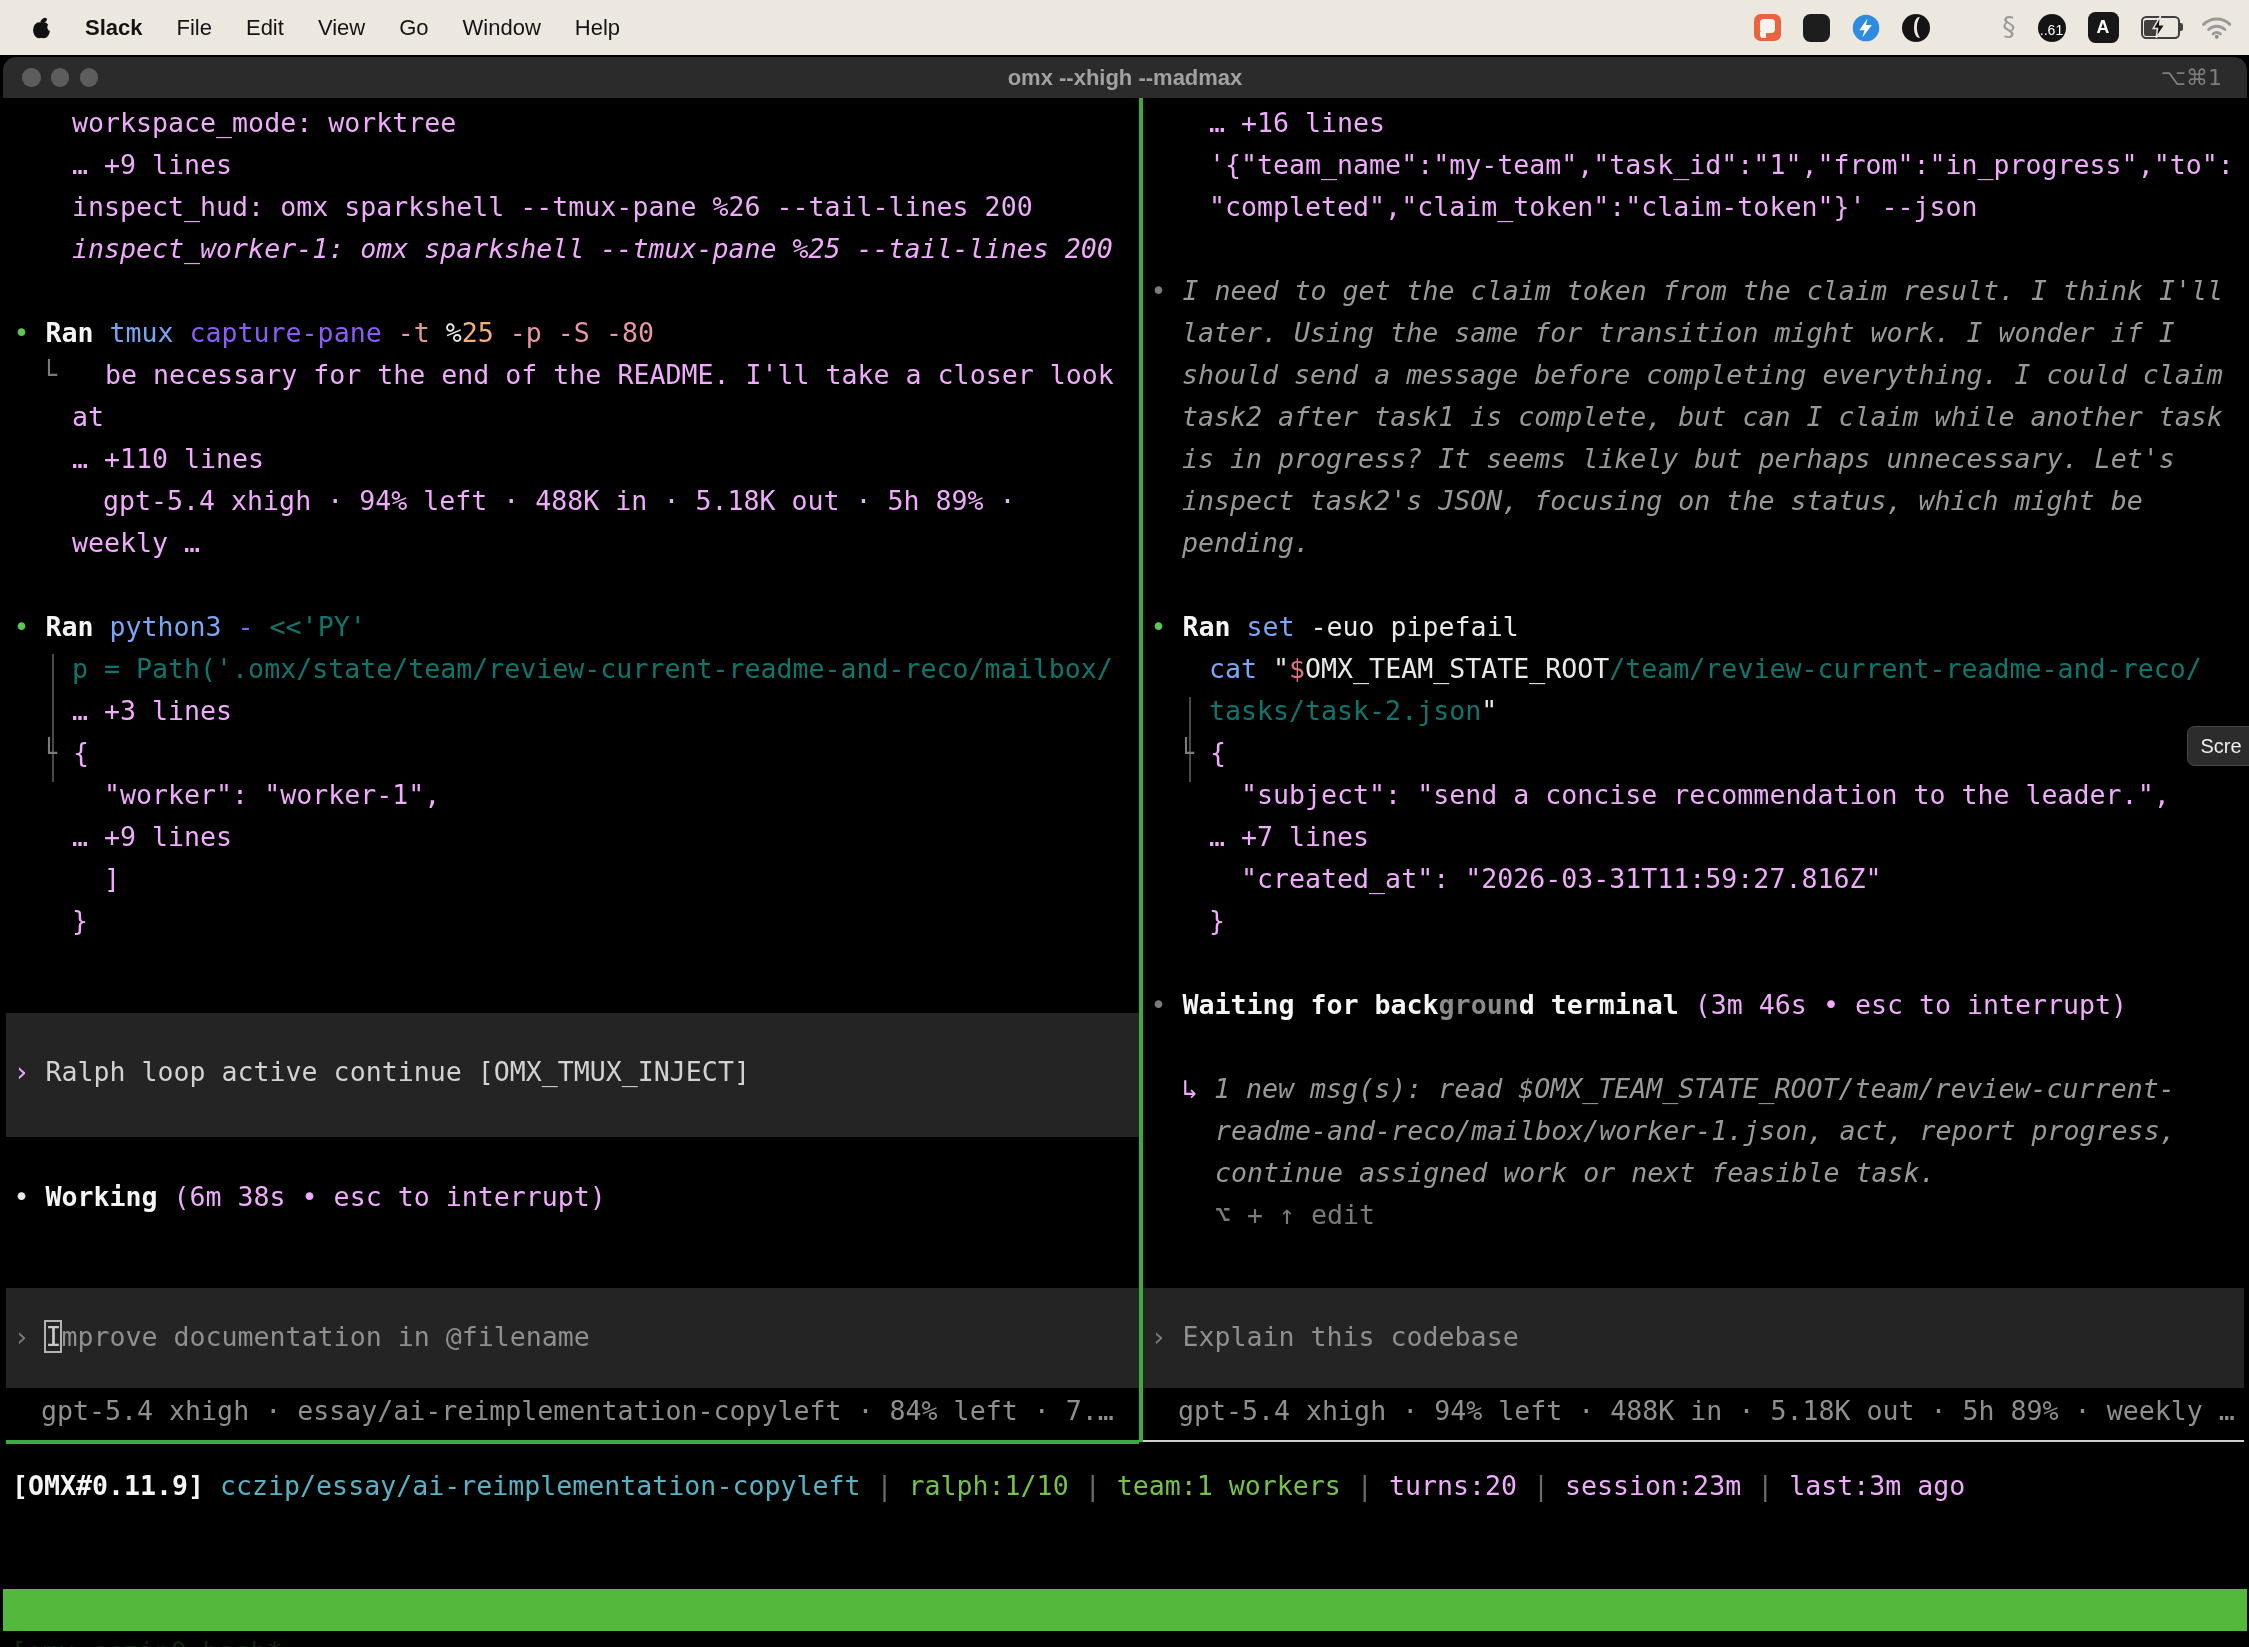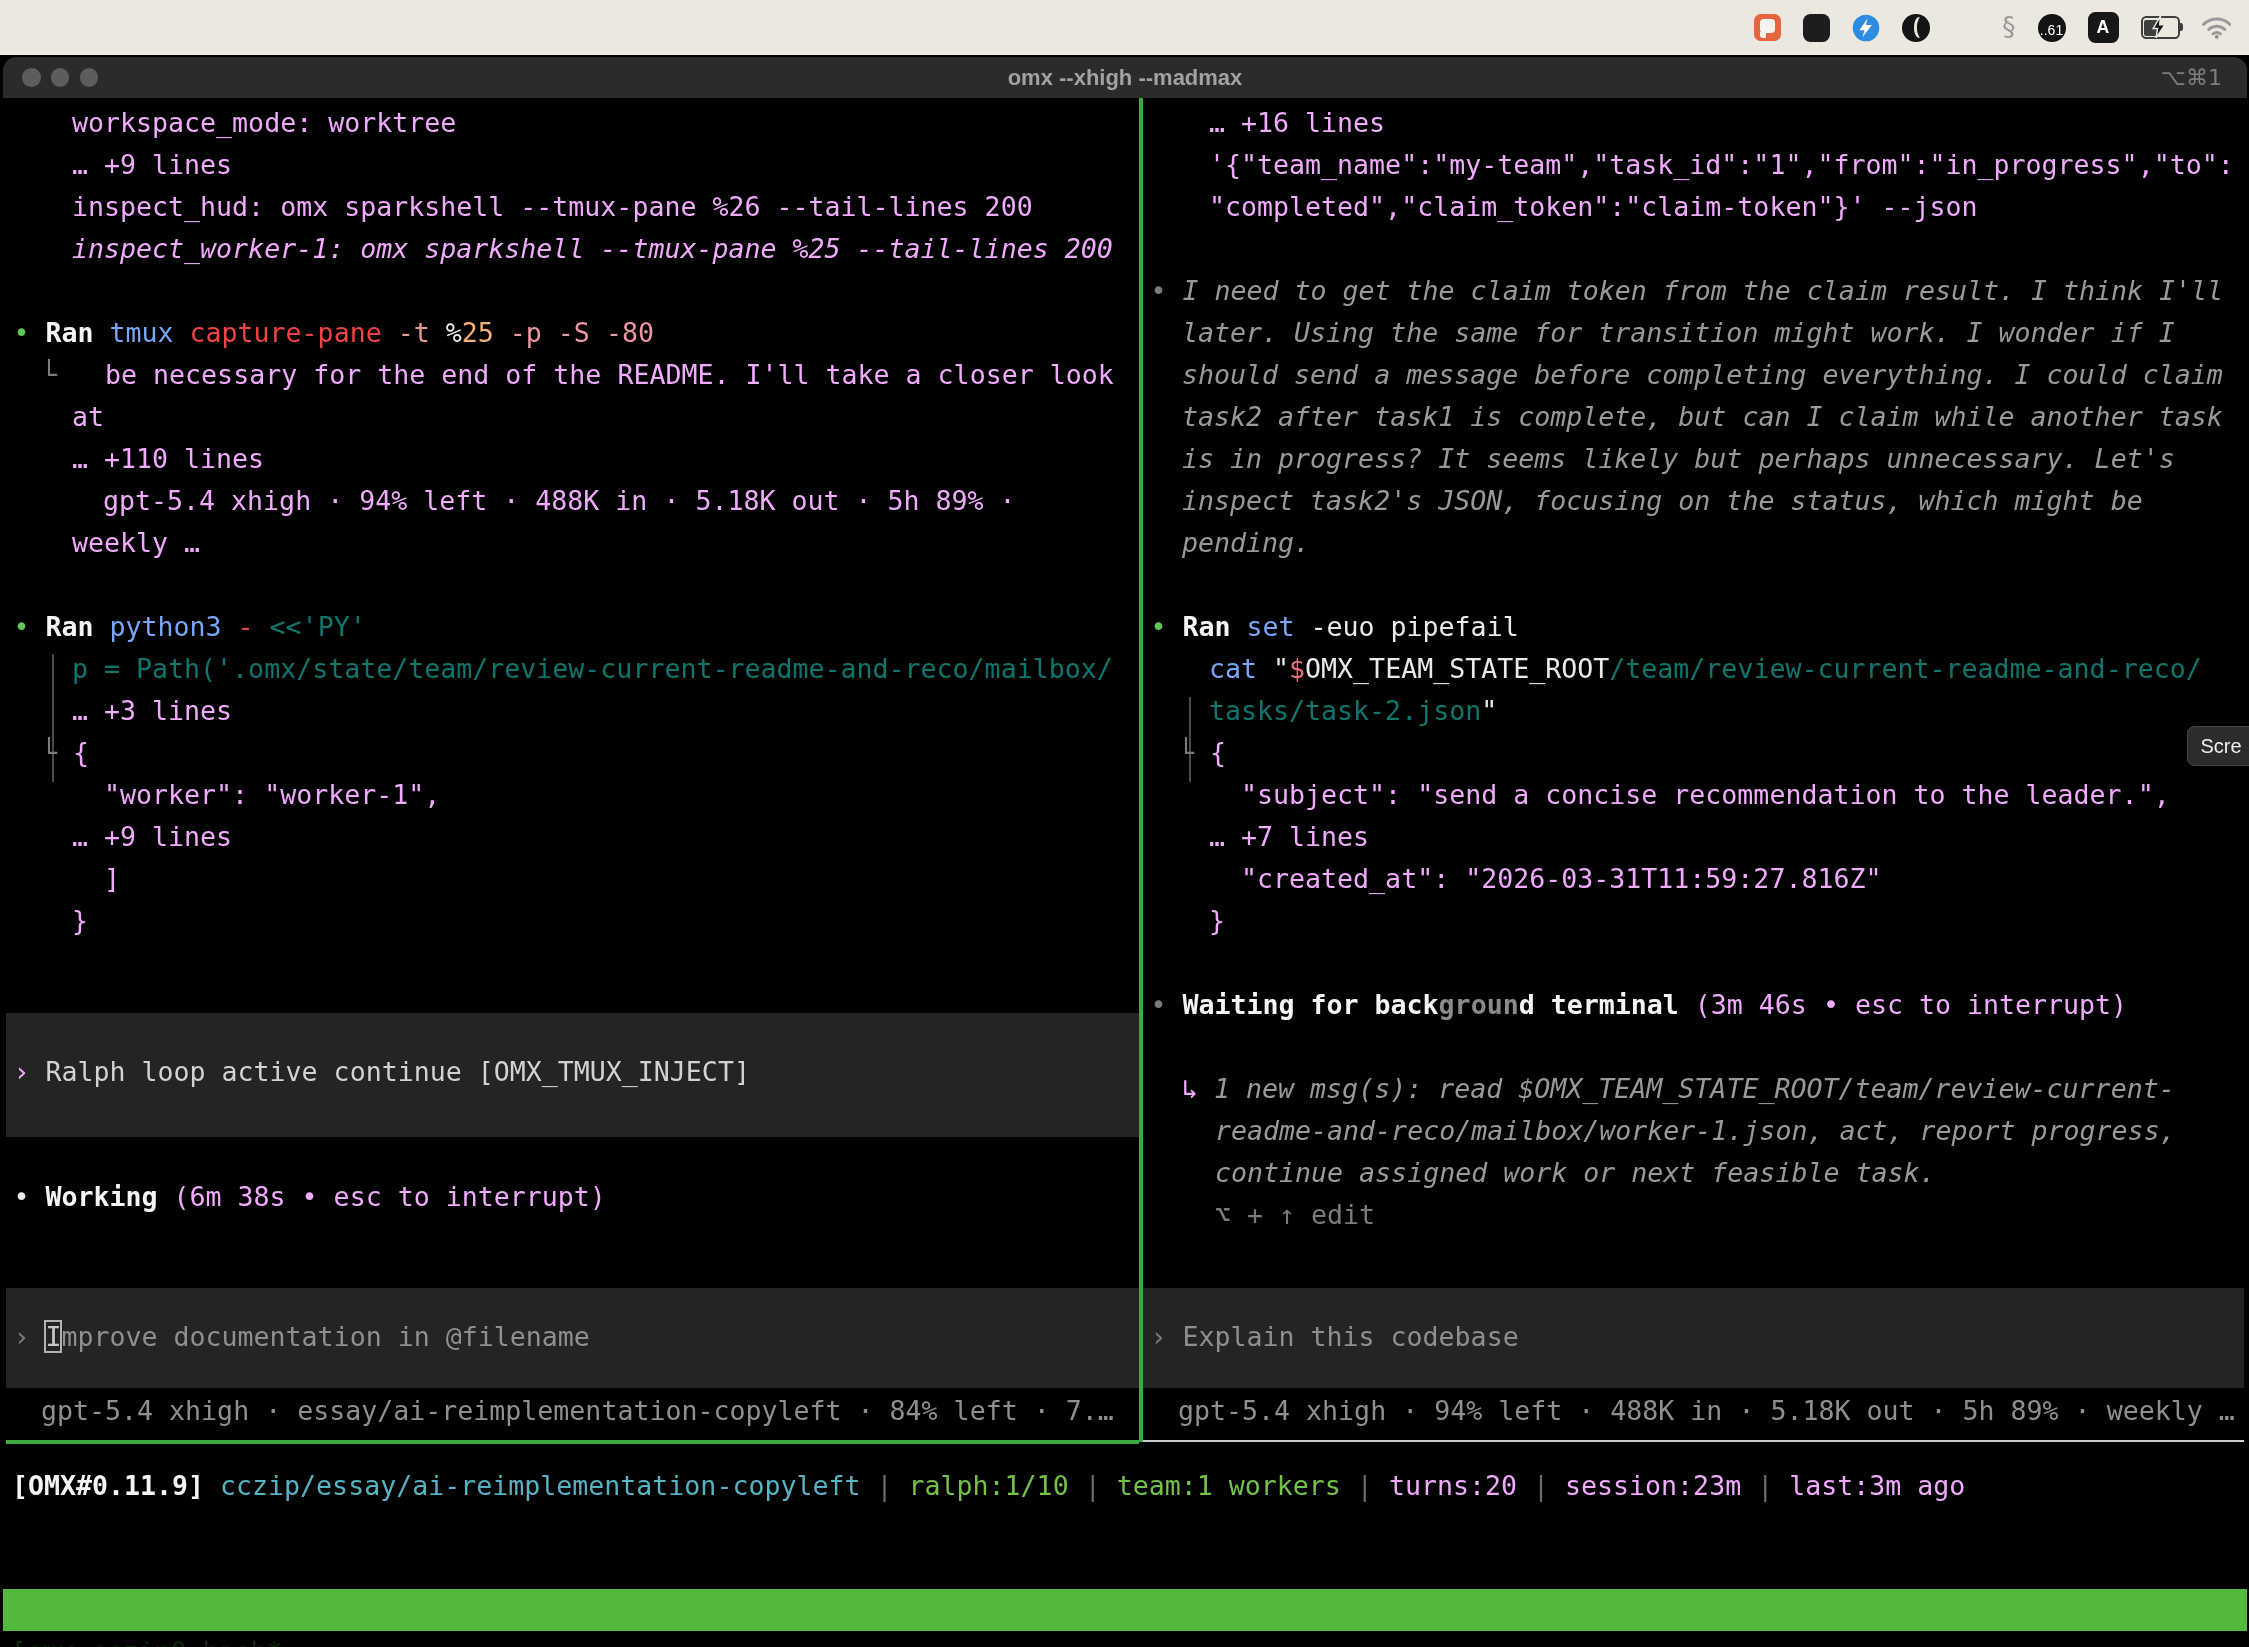--- a/index.html
+++ b/index.html
@@ -60,21 +60,21 @@
   .pane-border-left{position:absolute;left:3px;top:1383px;width:1133px;height:3.7px;background:#3cab3f;}
   .pane-border-right{position:absolute;left:1140px;top:1383px;width:1101px;height:2.2px;background:#cfcfcf;}
   
   .s-g{color:#f0abfc;}
   .s-gd{color:#7b7b7b;}
   .s-rl{color:#d2d2d2;}
   .s-w{color:#e9e9e9;}
   .s-b{color:#f5f5f5;font-weight:700;}
   .s-gn{color:#5fc554;}
   .s-bl{color:#7aa6f6;}
-  .s-lv{color:#ef4444;}
+  .s-lv{color:#8b5cf6;}
   .s-sa{color:#e69a90;}
   .s-ro{color:#ea97a4;}
   .s-or{color:#f2b078;}
   .s-grn{color:#0f766e;}
   .s-red{color:#e2727e;}
   .s-cy{color:#57b2c3;}
   .s-sg{color:#74c24a;}
   .s-sep{color:#6b6b6b;}
   .s-it{color:#999;font-style:italic;}
   .s-shim{color:#8a8a8a;font-weight:700;}
@@ -93,20 +93,37 @@
     position:absolute;left:2187px;top:726px;width:96px;height:40px;
     background:#2c2c2c;border:1.5px solid #474747;border-radius:7.4px;
     color:#efefef;font-family:"Liberation Sans",sans-serif;font-size:20px;
     display:flex;align-items:center;padding-left:12.5px;box-sizing:border-box;
   }
 </style>
 </head>
 <body>
 
 <div class="menubar">
+  <div class="left">
+    <span class="mi">
+      <svg width="19" height="22" viewBox="0 0 26 30">
+        <ellipse cx="16" cy="5" rx="5" ry="3" transform="rotate(-40 16 5)" fill="#111"></ellipse>
+        <ellipse cx="10" cy="18" rx="8.5" ry="11" fill="#111"></ellipse>
+        <ellipse cx="16" cy="18" rx="8.5" ry="11" fill="#111"></ellipse>
+        <circle cx="26" cy="14" r="5" fill="#ece8e0"></circle>
+      </svg>
+    </span>
+    <span class="appname">Slack</span>
+    <span class="mitem">File</span>
+    <span class="mitem">Edit</span>
+    <span class="mitem">View</span>
+    <span class="mitem">Go</span>
+    <span class="mitem">Window</span>
+    <span class="mitem">Help</span>
+  </div>
   <div class="right">
     <span class="mi ic-slackbadge"></span>
     <span class="mi ic-kbgrid">
         <i></i>
         <i></i>
         <i></i>
         <i></i>
         <i></i>
         <i></i>
         <i></i>

